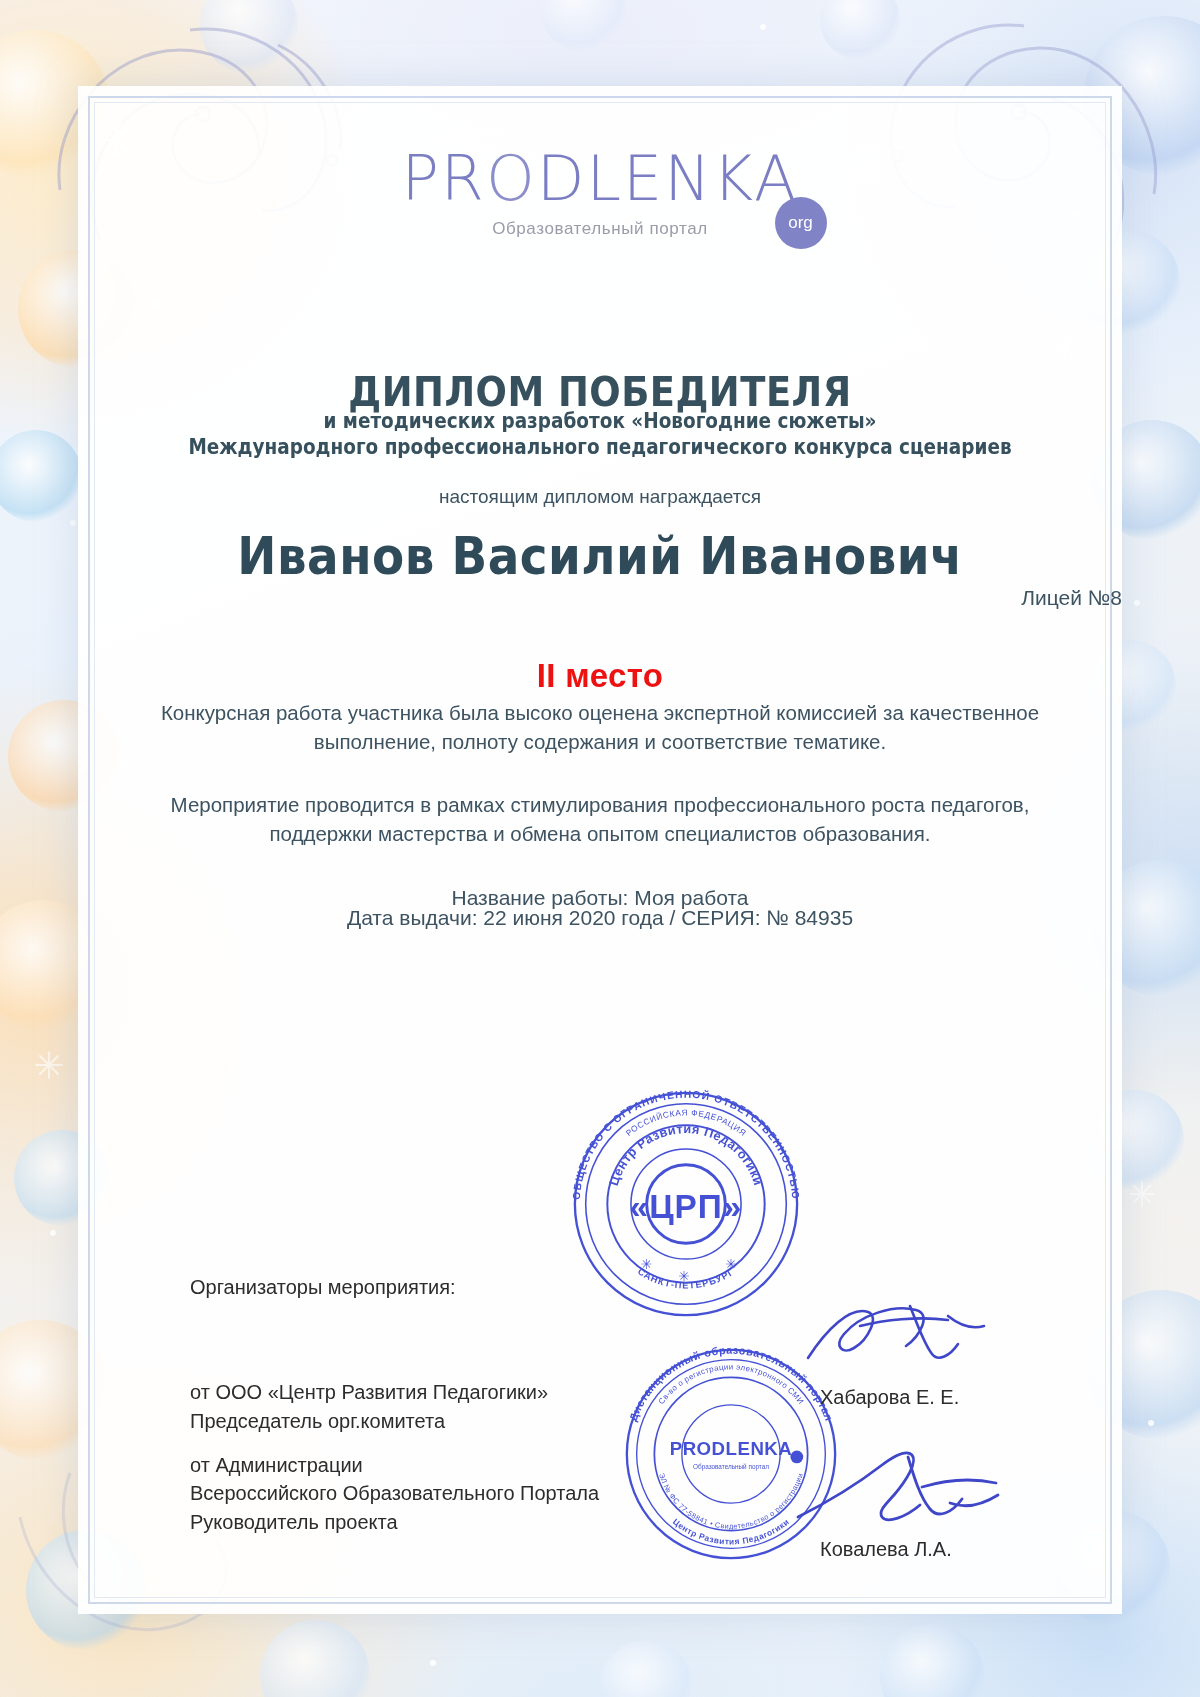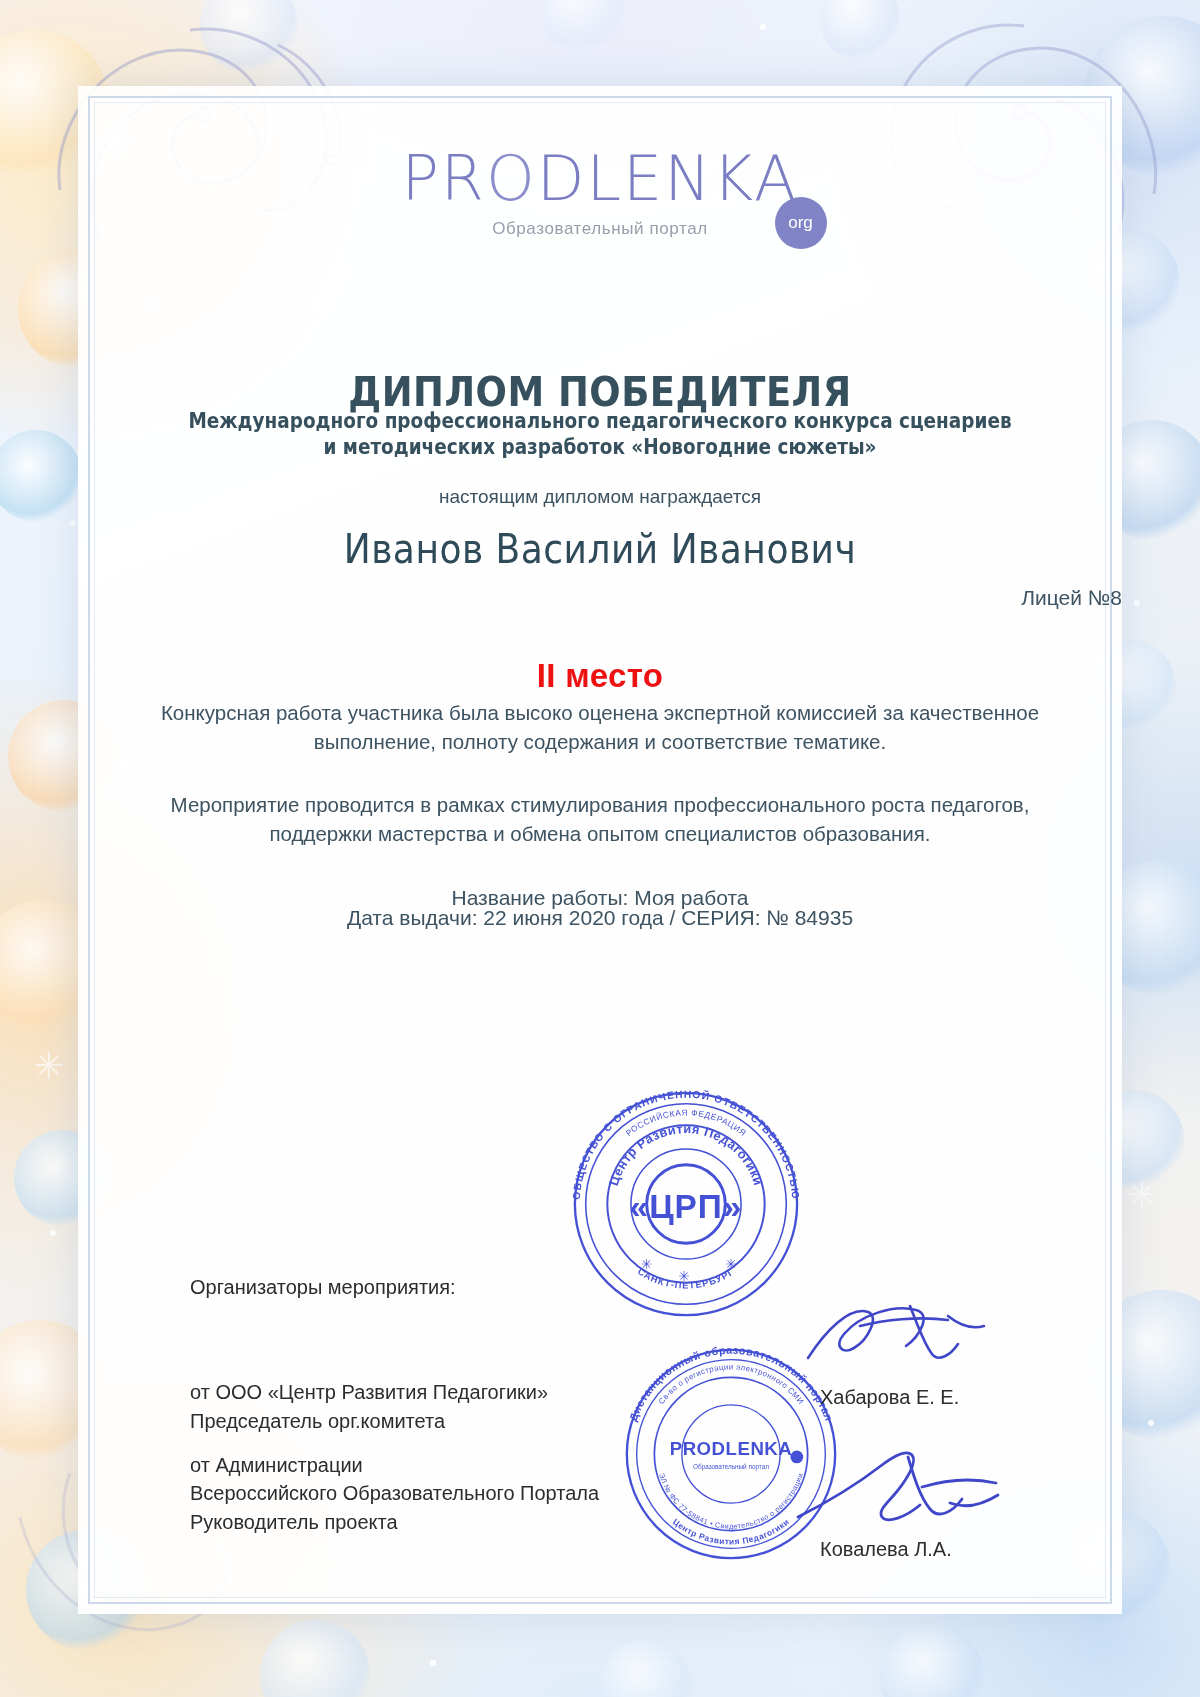--- a/index.html
+++ b/index.html
@@ -73,21 +73,21 @@
     letter-spacing:.5px;font-family:"DejaVu Sans Condensed","Liberation Sans",sans-serif;
     margin:0;
   }
   .h-sub{
     text-align:center;font-size:20.5px;font-weight:bold;color:#37505e;
     line-height:1.28;margin:0;
     font-family:"DejaVu Sans Condensed","Liberation Sans",sans-serif;
   }
   .t-awarded{text-align:center;font-size:19px;color:#3d5361;}
   .t-name{
-    text-align:center;font-size:40px;font-weight:normal;color:#2f4a58;
+    text-align:center;font-size:52px;font-weight:bold;color:#2f4a58;
     font-family:"DejaVu Sans Condensed","Liberation Sans",sans-serif;letter-spacing:.5px;
   }
   .t-org{text-align:right;font-size:21px;color:#3d5361;}
   .t-place{text-align:center;font-size:33px;font-weight:bold;color:#ee1111;letter-spacing:.3px;margin-top:23px;}
   .t-para{
     text-align:center;font-size:20.5px;color:#3d5361;line-height:1.42;
     width:880px;margin:0 auto;
   }
   .t-work{text-align:center;font-size:21px;color:#3d5361;}
   .t-date{text-align:center;font-size:21px;color:#3d5361;}
@@ -213,22 +213,22 @@
         </div>
         <div class="org-badge">org</div>
         <div class="logo-sub">Образовательный портал</div>
       </div>
     </div>
 
     <div style="position:absolute;left:0;right:0;top:254px;margin-top:28px;">
       <div class="h-title">ДИПЛОМ ПОБЕДИТЕЛЯ</div>
     </div>
     <div style="position:absolute;left:0;right:0;top:322px;">
+      <div class="h-sub">и методических разработок «Новогодние сюжеты»</div>
       <div class="h-sub">Международного профессионального педагогического конкурса сценариев</div>
-      <div class="h-sub">и методических разработок «Новогодние сюжеты»</div>
     </div>
 
     <div style="position:absolute;left:0;right:0;top:400px;">
       <div class="t-awarded">настоящим дипломом награждается</div>
     </div>
     <div style="position:absolute;left:0;right:0;top:440px;">
       <div class="t-name">Иванов Василий Иванович</div>
     </div>
     <div style="position:absolute;left:0;right:0;top:500px;">
       <div class="t-org">Лицей №8</div>

